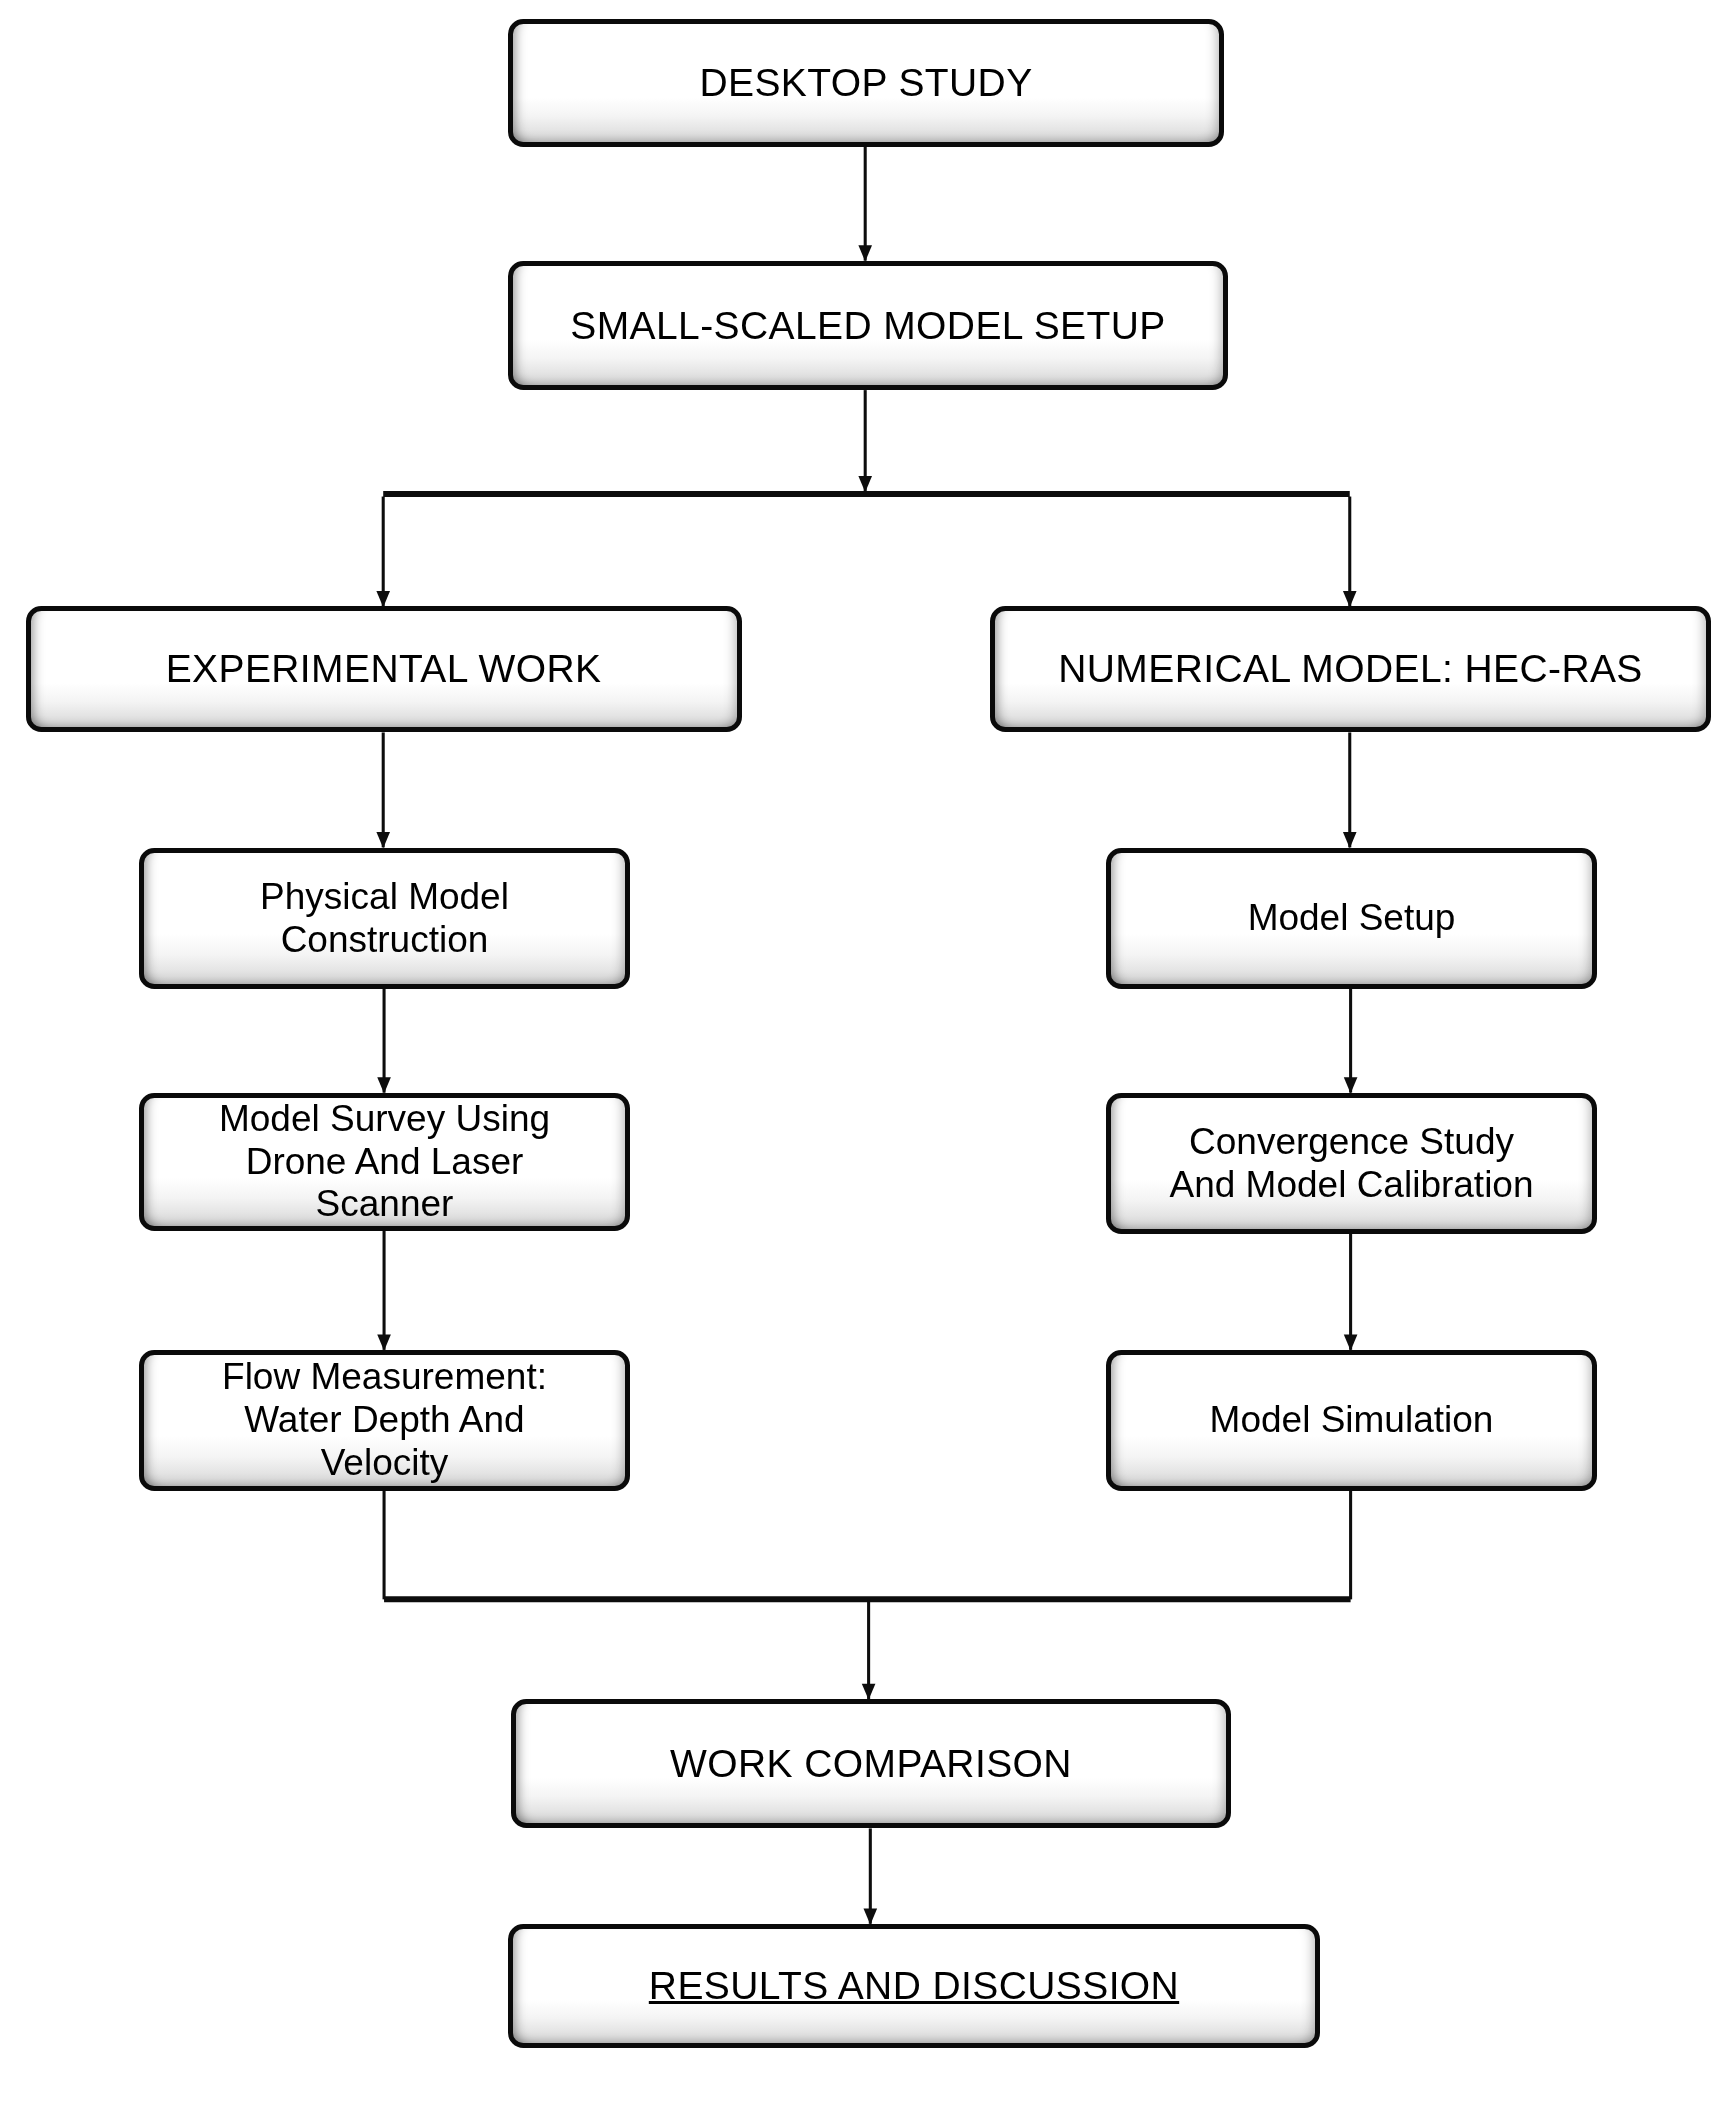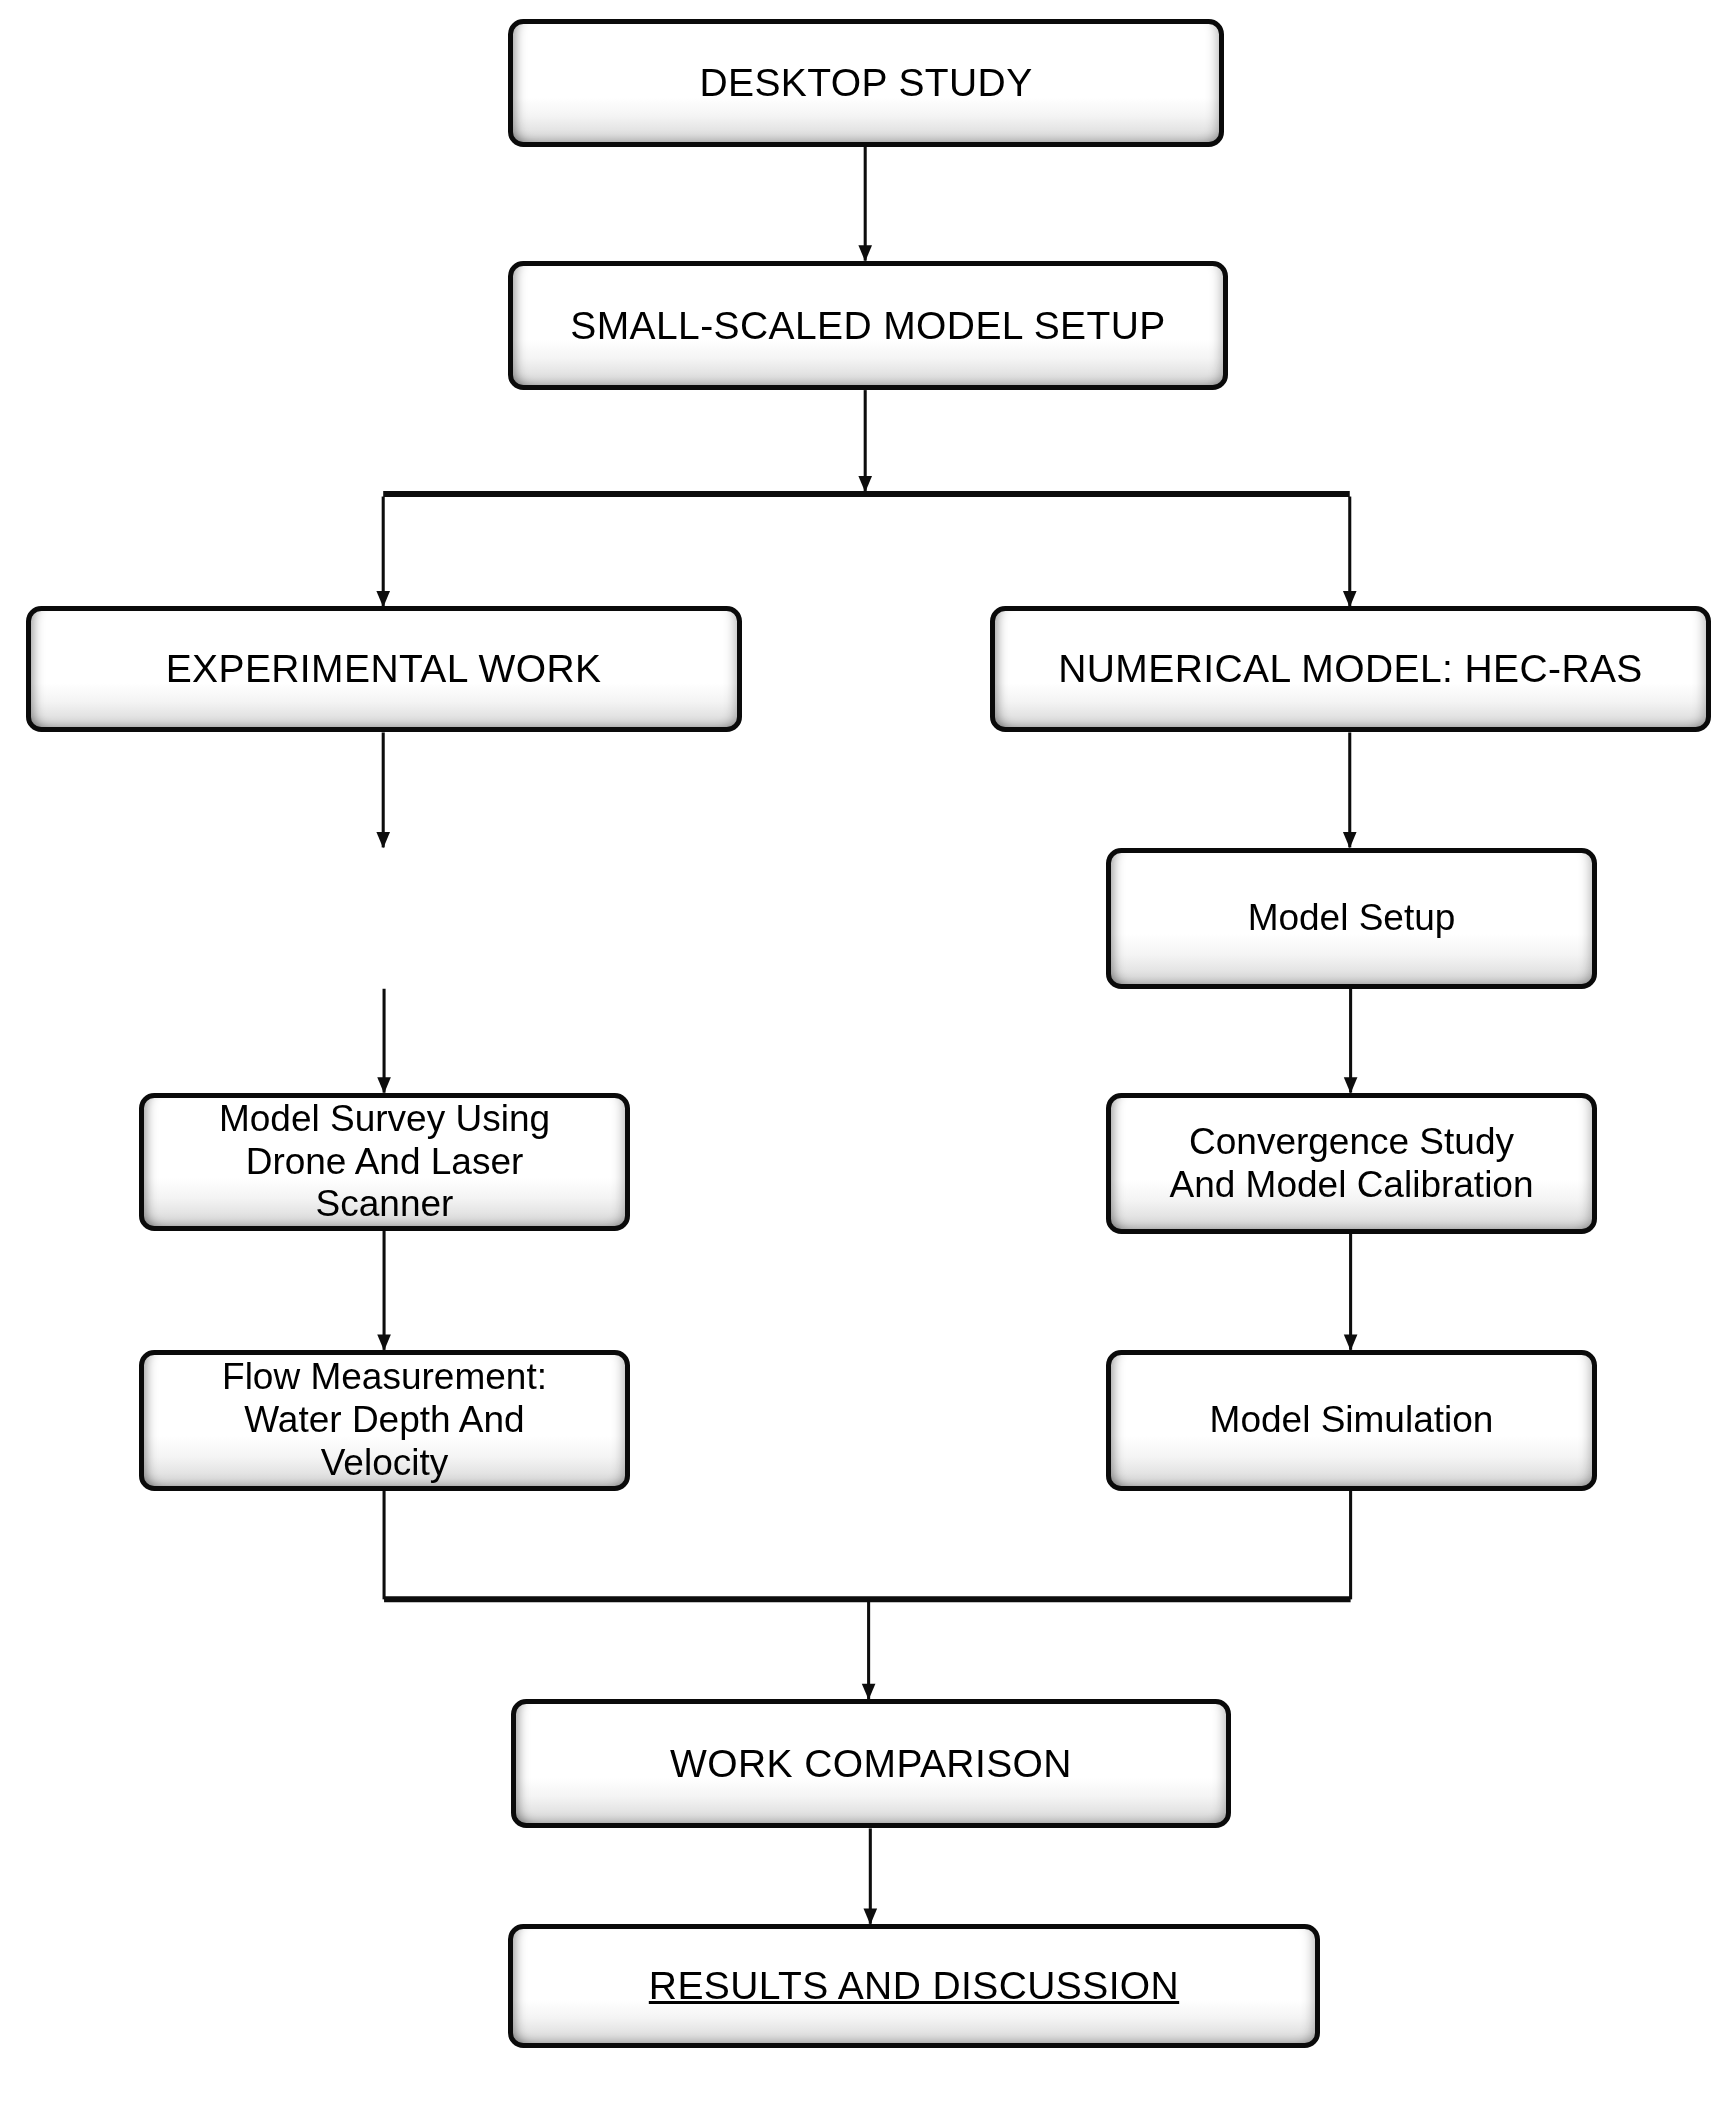--- a/index.html
+++ b/index.html
@@ -93,20 +93,22 @@
     <path class="rail" d="M451,1878 L1586,1878"></path>
     <path class="link" d="M1020,1878 L1020,1995" marker-end="url(#arrow)"></path>
 
     <path class="link" d="M1022,2147 L1022,2259" marker-end="url(#arrow)"></path>
   </svg>
 
   <div class="node caps" id="n-small-scaled">SMALL-SCALED MODEL SETUP</div>
   <div class="node caps" id="n-desktop-study">DESKTOP STUDY</div>
   <div class="node caps" id="n-experimental-work">EXPERIMENTAL WORK</div>
   <div class="node caps" id="n-numerical-model">NUMERICAL MODEL: HEC-RAS</div>
+  <div class="node title" id="n-physical-model">Physical Model
+Construction</div>
   <div class="node title" id="n-model-setup">Model Setup</div>
   <div class="node title" id="n-model-survey">Model Survey Using
 Drone And  Laser
 Scanner</div>
   <div class="node title" id="n-convergence-study">Convergence Study
 And Model Calibration</div>
   <div class="node title" id="n-flow-measurement">Flow Measurement:
 Water Depth And
 Velocity</div>
   <div class="node title" id="n-model-simulation">Model Simulation</div>

